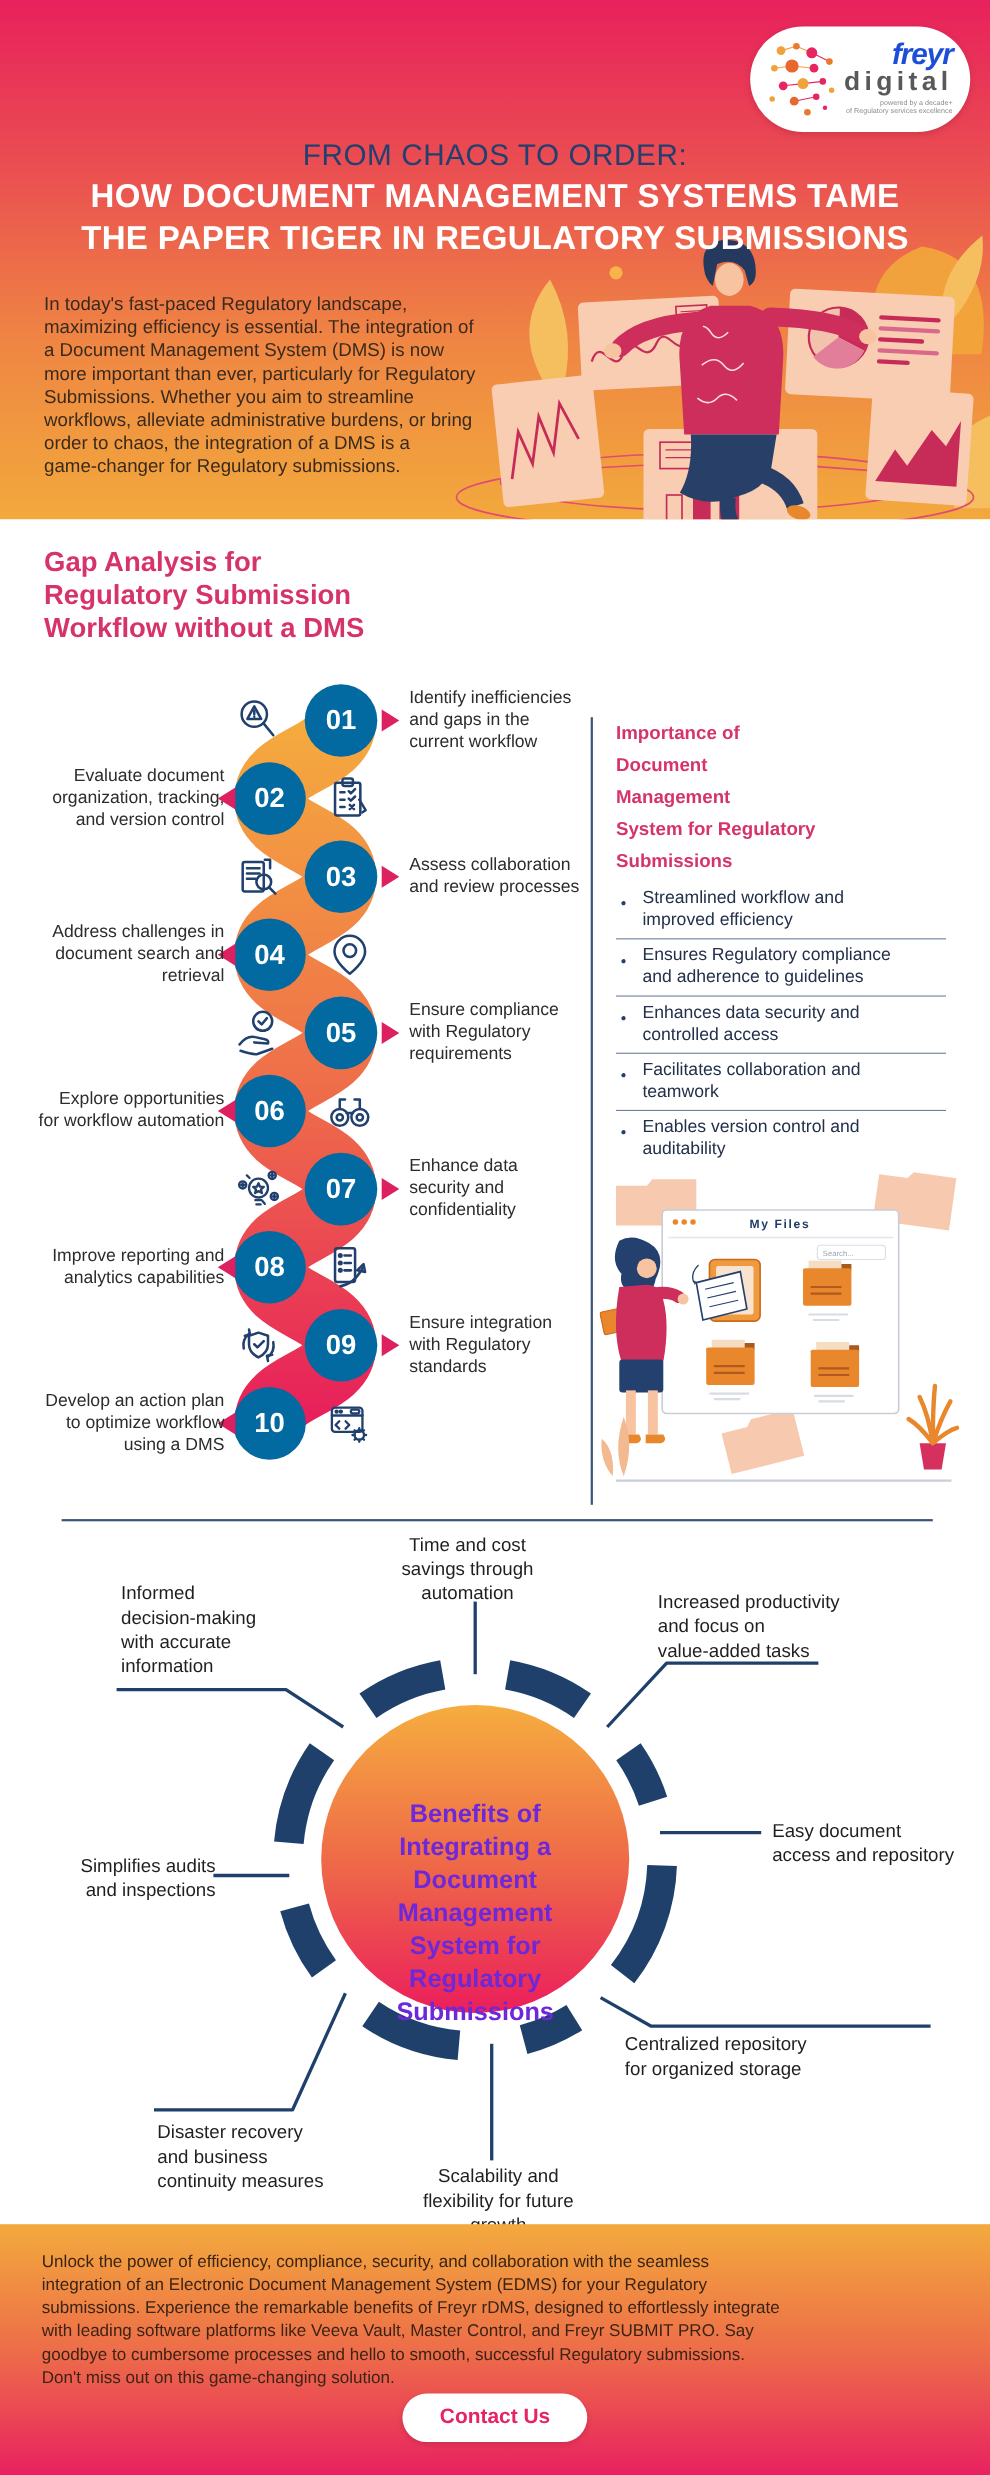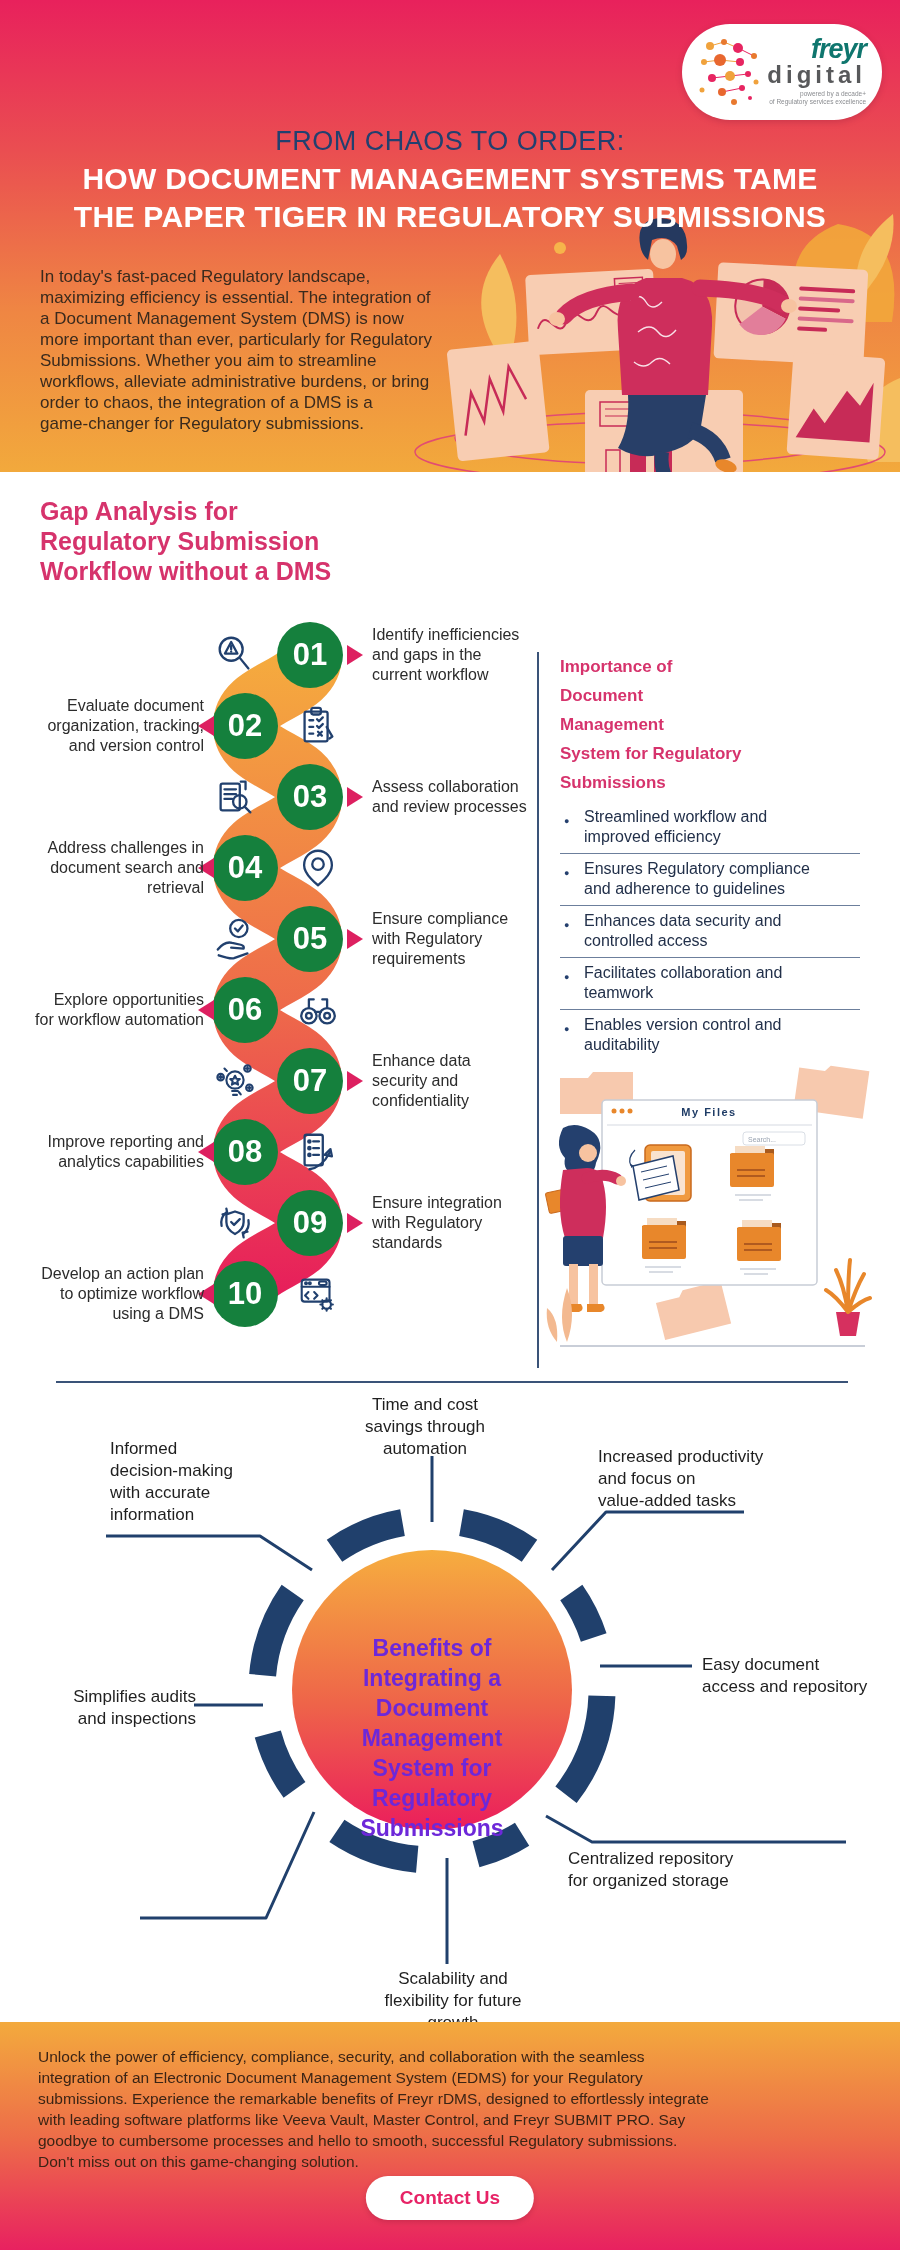--- a/index.html
+++ b/index.html
@@ -8,36 +8,36 @@
   [data-bind]{white-space:pre-line;}
 
   
   .hero{position:absolute;left:0;top:0;width:900px;height:472px;
         background:linear-gradient(180deg,#E8215C 0%,#EA4E51 32%,#EF8643 66%,#F2A93C 100%);}
   .hero-svg{position:absolute;left:0;top:0;pointer-events:none;}
   .logo-pill{position:absolute;left:682px;top:24px;width:200px;height:96px;background:#ffffff;
              border-radius:48px;box-shadow:0 2px 6px rgba(120,20,50,.25);}
   .logo-dots{position:absolute;left:6px;top:6px;}
   .logo-text{position:absolute;right:16px;top:12px;display:flex;flex-direction:column;align-items:flex-end;}
-  .brand-top{color:#0f766e;font-style:italic;font-weight:700;font-size:27px;line-height:26px;letter-spacing:-1px;}
+  .brand-top{color:#1d4ed8;font-style:italic;font-weight:700;font-size:27px;line-height:26px;letter-spacing:-1px;}
   .brand-bottom{color:#58595B;font-size:24px;line-height:24px;letter-spacing:4px;font-weight:700;margin-top:1px;}
   .brand-tag{color:#8A8C90;font-size:6.5px;line-height:8px;text-align:right;margin-top:3px;}
   .title1{position:absolute;left:0;top:126px;width:900px;text-align:center;color:#22406F;
           font-size:27px;font-weight:400;letter-spacing:.5px;}
   .title2{position:absolute;left:0;top:160px;width:900px;text-align:center;color:#ffffff;
           font-size:30px;font-weight:800;line-height:38px;letter-spacing:.3px;}
   .intro{position:absolute;left:40px;top:266px;width:452px;color:#3A2A1D;
          font-size:17px;line-height:21px;}
 
   
   .gap-heading{position:absolute;left:40px;top:496px;width:340px;color:#D6336C;
                font-size:25px;font-weight:800;line-height:30px;}
   .ribbon-svg{position:absolute;left:0;top:600px;pointer-events:none;}
-  .step-circle{position:absolute;width:66px;height:66px;border-radius:50%;background:#15803d;
-               color:#fff;font-size:31px;font-weight:700;display:flex;align-items:center;justify-content:center;}
+  .step-circle{position:absolute;width:66px;height:66px;border-radius:50%;background:#0369a1;
+               color:#fff;font-size:25px;font-weight:700;display:flex;align-items:center;justify-content:center;}
   .step-icon{position:absolute;width:46px;height:46px;}
   .step-icon svg{width:46px;height:46px;}
   .step-arrow{position:absolute;width:0;height:0;border-top:10px solid transparent;border-bottom:10px solid transparent;}
   .step-arrow.ar{border-left:16px solid #DD2060;}
   .step-arrow.al{border-right:16px solid #DD2060;}
   .step-text{position:absolute;transform:translateY(-50%);color:#2C2C2C;font-size:16px;line-height:20px;}
   .step-text.tr{left:372px;width:155px;text-align:left;}
   .step-text.tl{left:34px;width:170px;text-align:right;}
 
   
@@ -497,20 +497,23 @@
   <div class="benefit-label bl1" data-bind="benefits.items.1">Increased productivity
 and focus on
 value-added tasks</div>
   <div class="benefit-label bl2" data-bind="benefits.items.2">Easy document
 access and repository</div>
   <div class="benefit-label bl3" data-bind="benefits.items.3">Centralized repository
 for organized storage</div>
   <div class="benefit-label bl4" data-bind="benefits.items.4">Scalability and
 flexibility for future
 growth</div>
+  <div class="benefit-label bl5" data-bind="benefits.items.5">Disaster recovery
+and business
+continuity measures</div>
   <div class="benefit-label bl6" data-bind="benefits.items.6">Simplifies audits
 and inspections</div>
   <div class="benefit-label bl7" data-bind="benefits.items.7">Informed
 decision-making
 with accurate
 information</div>
 
   <footer class="footer">
     <div class="footer-text" data-bind="footer.text">Unlock the power of efficiency, compliance, security, and collaboration with the seamless
 integration of an Electronic Document Management System (EDMS) for your Regulatory

